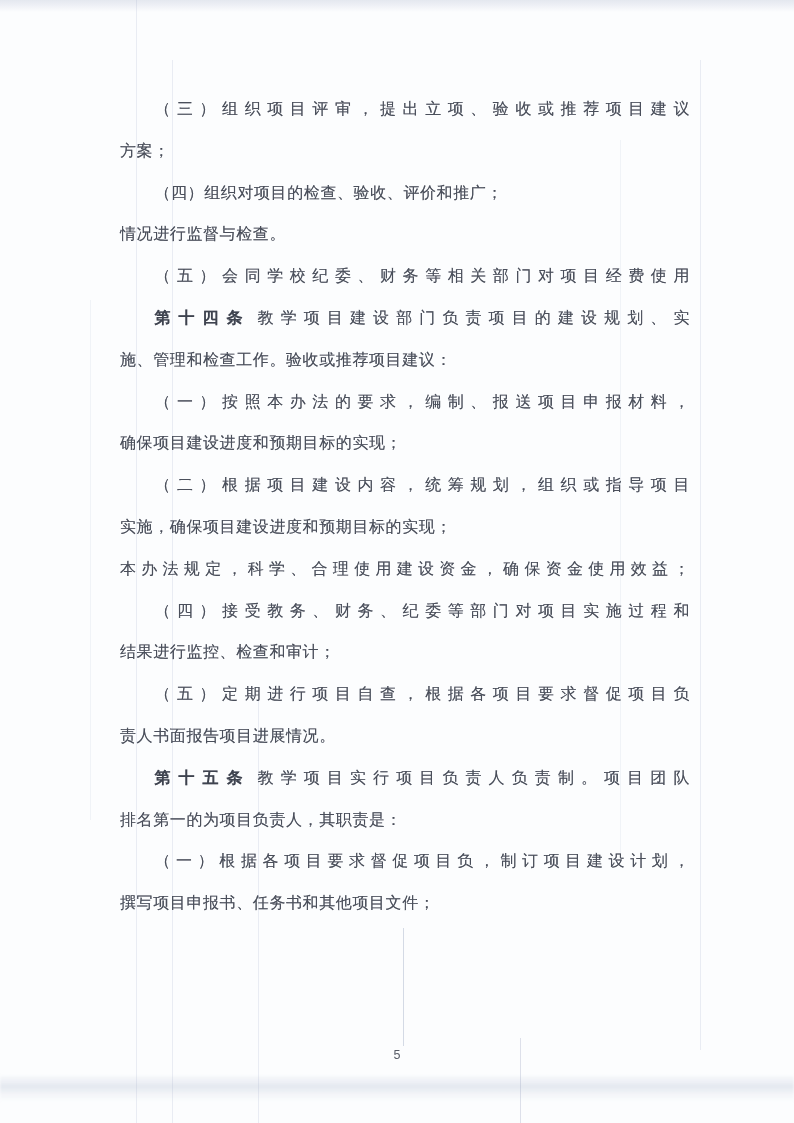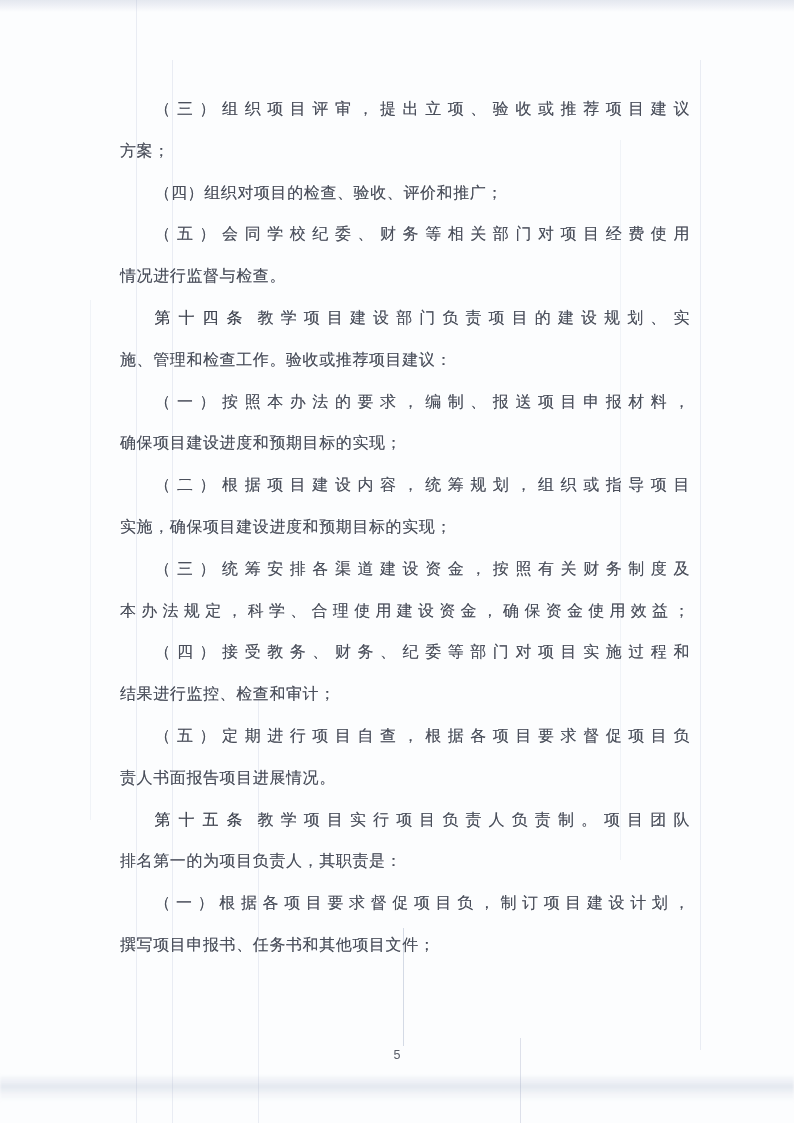--- a/index.html
+++ b/index.html
@@ -38,21 +38,21 @@
   #text-block {
     position: absolute; left: 120px; top: 88px; width: 570px;
     font-size: 16px; line-height: 41.8px;
     color: #4a4f5b;
     letter-spacing: 0.6px;
     text-shadow: 0 0 0.5px rgba(74,79,91,0.55);
   }
   .line { height: 41.8px; white-space: normal; }
   .line.indent { text-indent: 2.15em; }
   .line.justify { text-align: justify; text-align-last: justify; }
-  .bold-term { font-weight: 400; color: #3e434f; letter-spacing: 1.5px; margin-right: 0.45em; }
+  .bold-term { font-weight: 700; color: #3e434f; letter-spacing: 1.5px; margin-right: 0.45em; }
 
   .page-number {
     position: absolute; top: 1048px; left: 0; width: 794px;
     text-align: center;
     font-size: 12.5px; color: #575c66;
     font-family: "Liberation Sans", sans-serif;
   }
 </style>
 </head>
 <body>
@@ -65,29 +65,28 @@
 <div class="streak s4"></div>
 <div class="streak s5"></div>
 <div class="streak s6"></div>
 <div class="streak s7"></div>
 <div class="streak s8"></div>
 
 <div id="text-block">
     <div class="line indent justify">（三）组织项目评审，提出立项、验收或推荐项目建议</div>
     <div class="line">方案；</div>
     <div class="line indent">（四）组织对项目的检查、验收、评价和推广；</div>
+    <div class="line">情况进行监督与检查。</div>
     <div class="line indent justify">（五）会同学校纪委、财务等相关部门对项目经费使用</div>
-    <div class="line">情况进行监督与检查。</div>
     <div class="line indent justify"><span class="bold-term">第十四条</span>教学项目建设部门负责项目的建设规划、实</div>
     <div class="line">施、管理和检查工作。验收或推荐项目建议：</div>
     <div class="line indent justify">（一）按照本办法的要求，编制、报送项目申报材料，</div>
     <div class="line">确保项目建设进度和预期目标的实现；</div>
     <div class="line indent justify">（二）根据项目建设内容，统筹规划，组织或指导项目</div>
     <div class="line">实施，确保项目建设进度和预期目标的实现；</div>
-    <div class="line indent justify">（三）统筹安排各渠道建设资金，按照有关财务制度及</div>
     <div class="line justify">本办法规定，科学、合理使用建设资金，确保资金使用效益；</div>
     <div class="line indent justify">（四）接受教务、财务、纪委等部门对项目实施过程和</div>
     <div class="line">结果进行监控、检查和审计；</div>
     <div class="line indent justify">（五）定期进行项目自查，根据各项目要求督促项目负</div>
     <div class="line">责人书面报告项目进展情况。</div>
     <div class="line indent justify"><span class="bold-term">第十五条</span>教学项目实行项目负责人负责制。项目团队</div>
     <div class="line">排名第一的为项目负责人，其职责是：</div>
     <div class="line indent justify">（一）根据各项目要求督促项目负，制订项目建设计划，</div>
     <div class="line">撰写项目申报书、任务书和其他项目文件；</div>
   </div>

